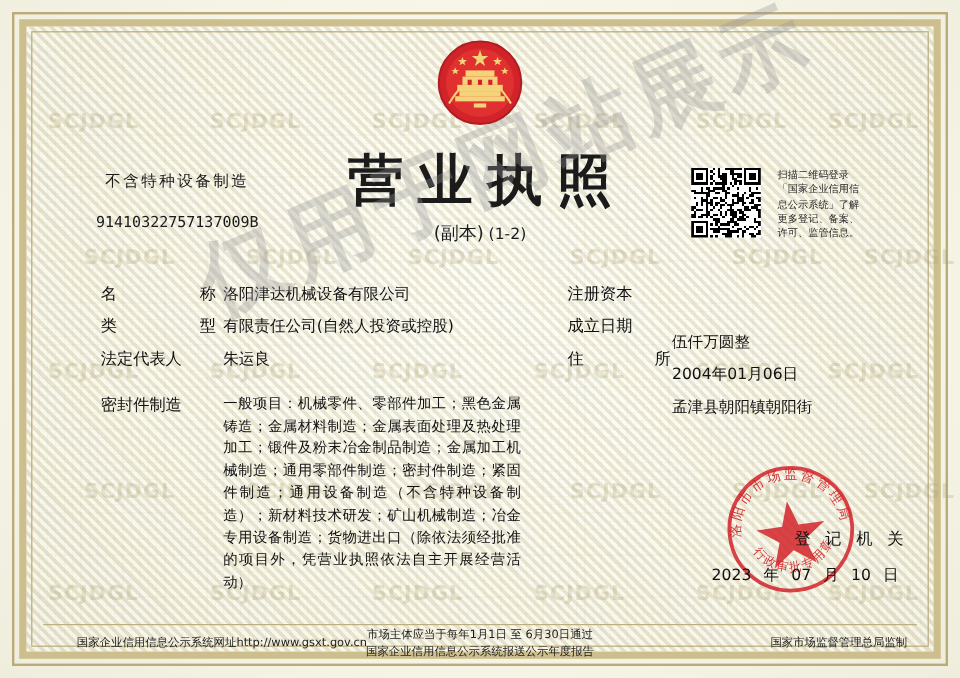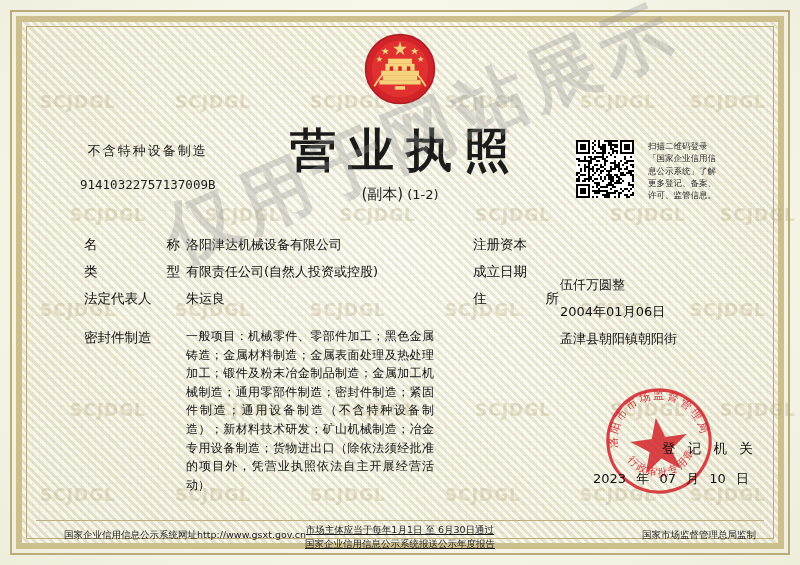--- a/index.html
+++ b/index.html
@@ -164,21 +164,21 @@
   .footer-line{
     position:absolute;left:36px;right:36px;bottom:44px;
     border-top:1px solid #bcae7f;
   }
   .footer{
     position:absolute;left:44px;right:44px;bottom:14px;
     height:28px;
     font-size:9.5px;color:#1b1b1b;
   }
   .footer-left{position:absolute;left:0;top:6px;margin-left:20px;}
-  .footer-center{position:absolute;left:50%;top:0;transform:translateX(-50%);text-align:center;line-height:1.5;text-decoration:underline;}
+  .footer-center{position:absolute;left:50%;top:0;transform:translateX(-50%);text-align:center;line-height:1.5;}
   .footer-right{position:absolute;right:0;top:6px;text-align:right;}
 </style>
 </head>
 <body>
 
 <div class="license">
 
   <div class="frame-outer"></div>
   <div class="frame-mid"></div>
   <div class="frame-inner"></div>

